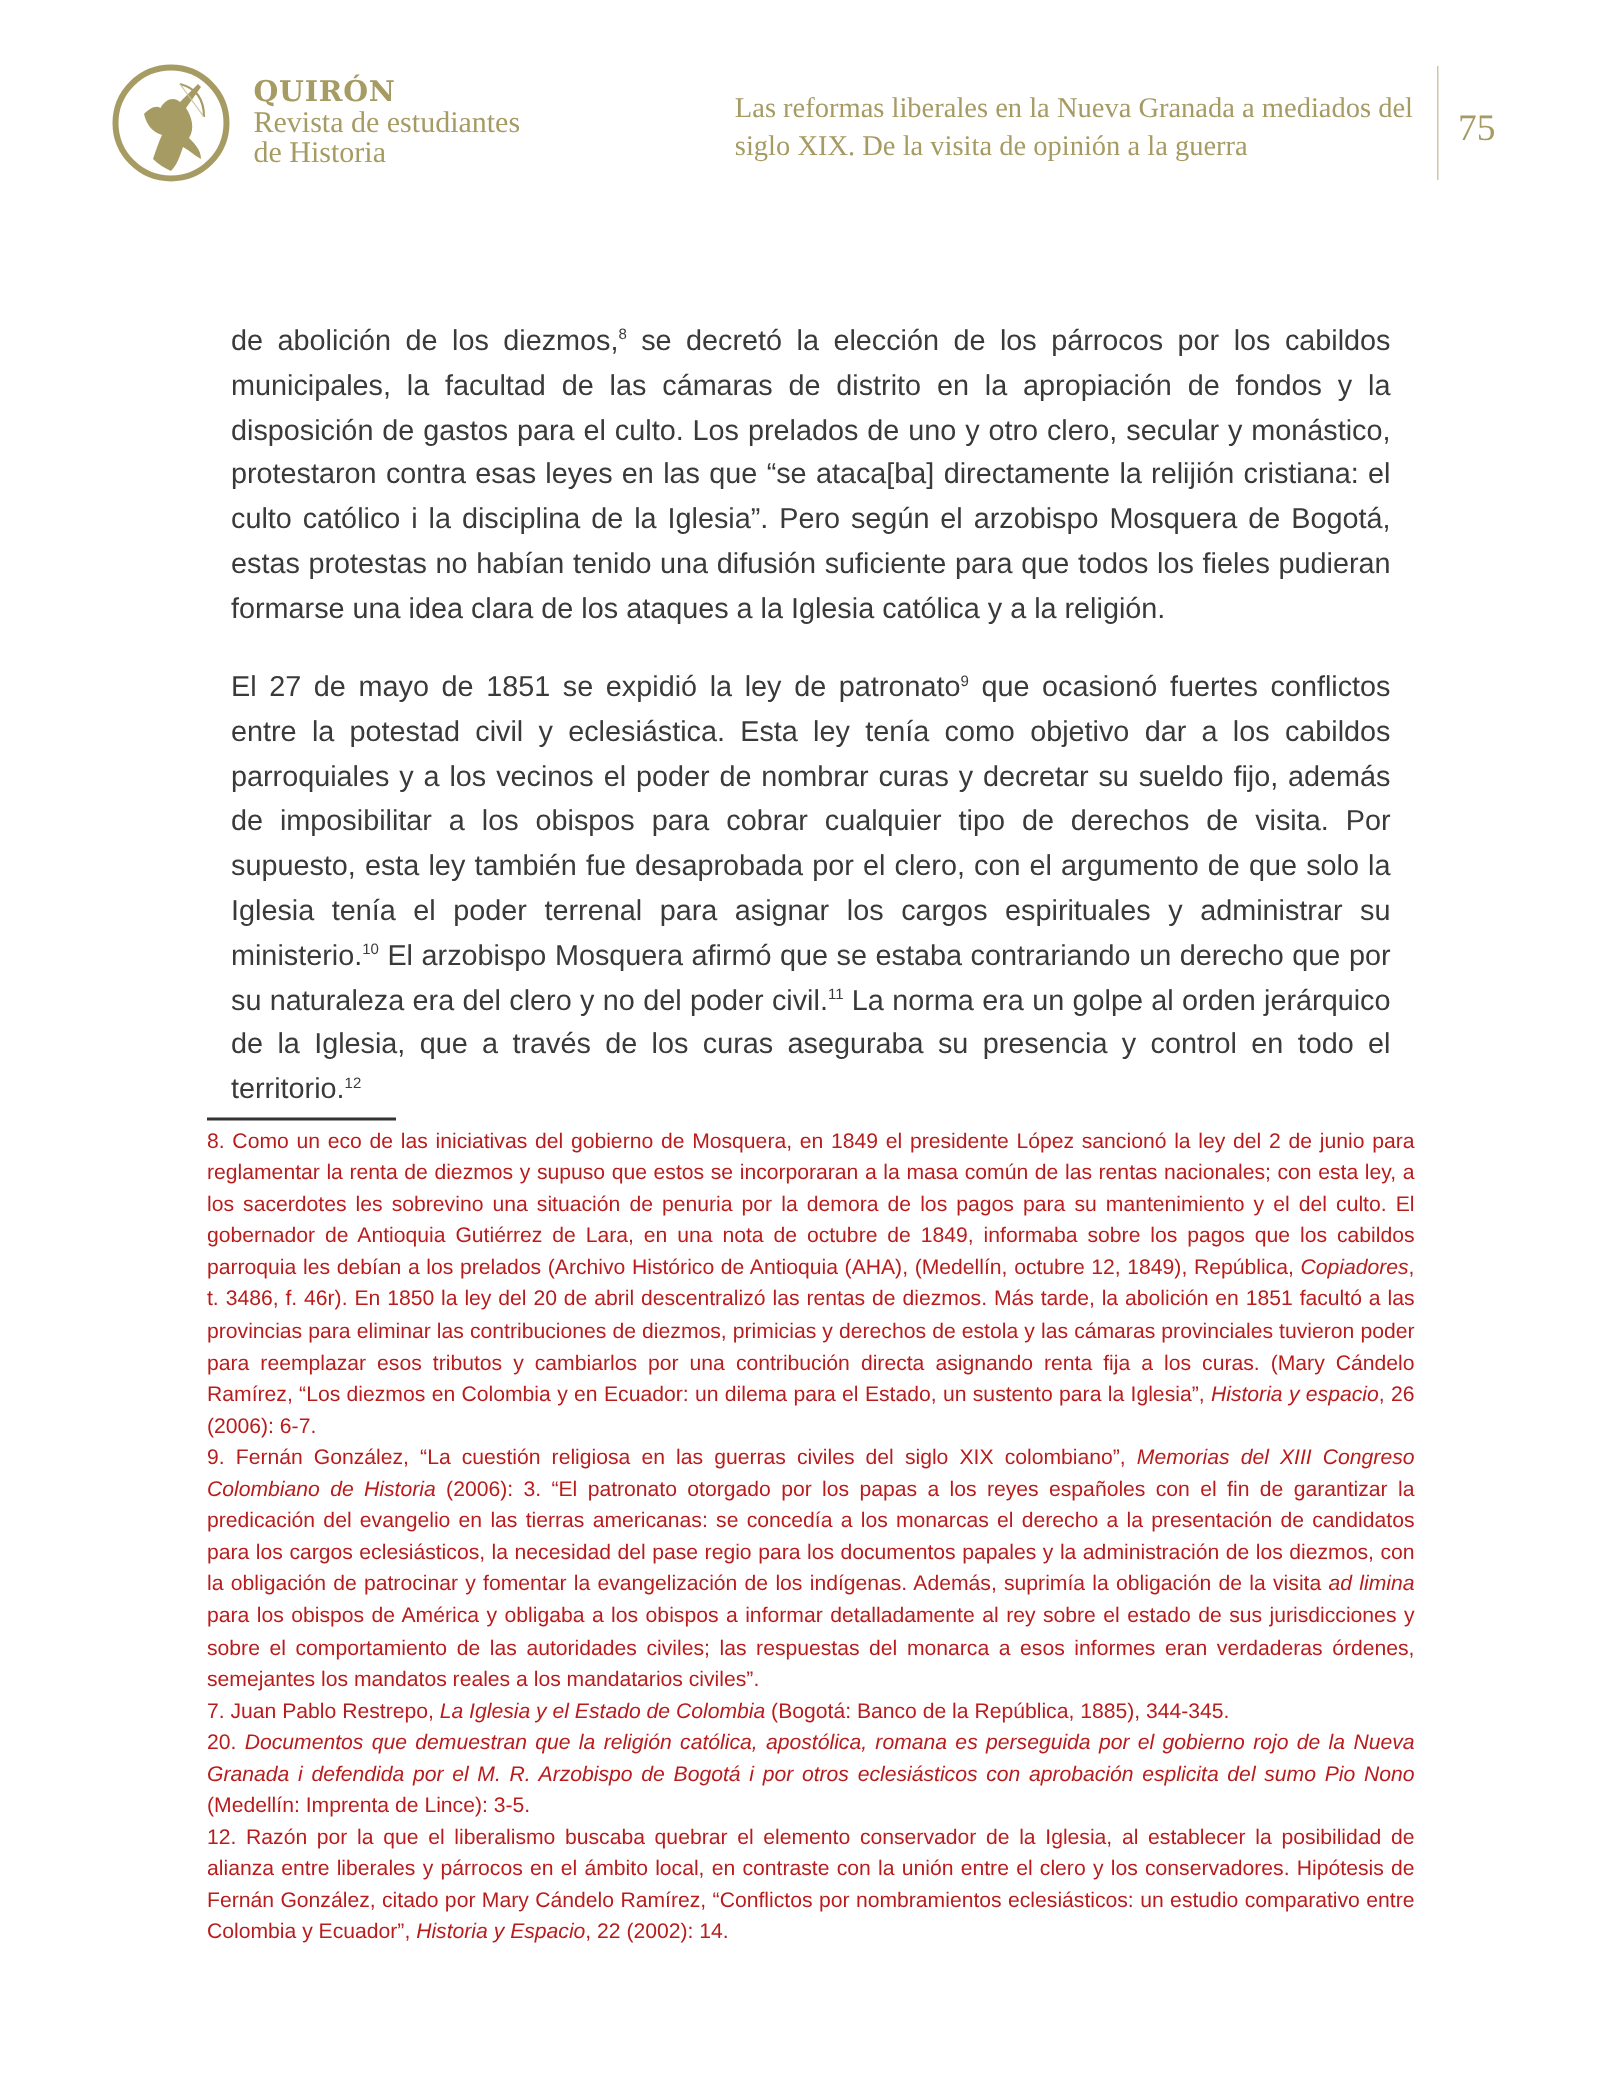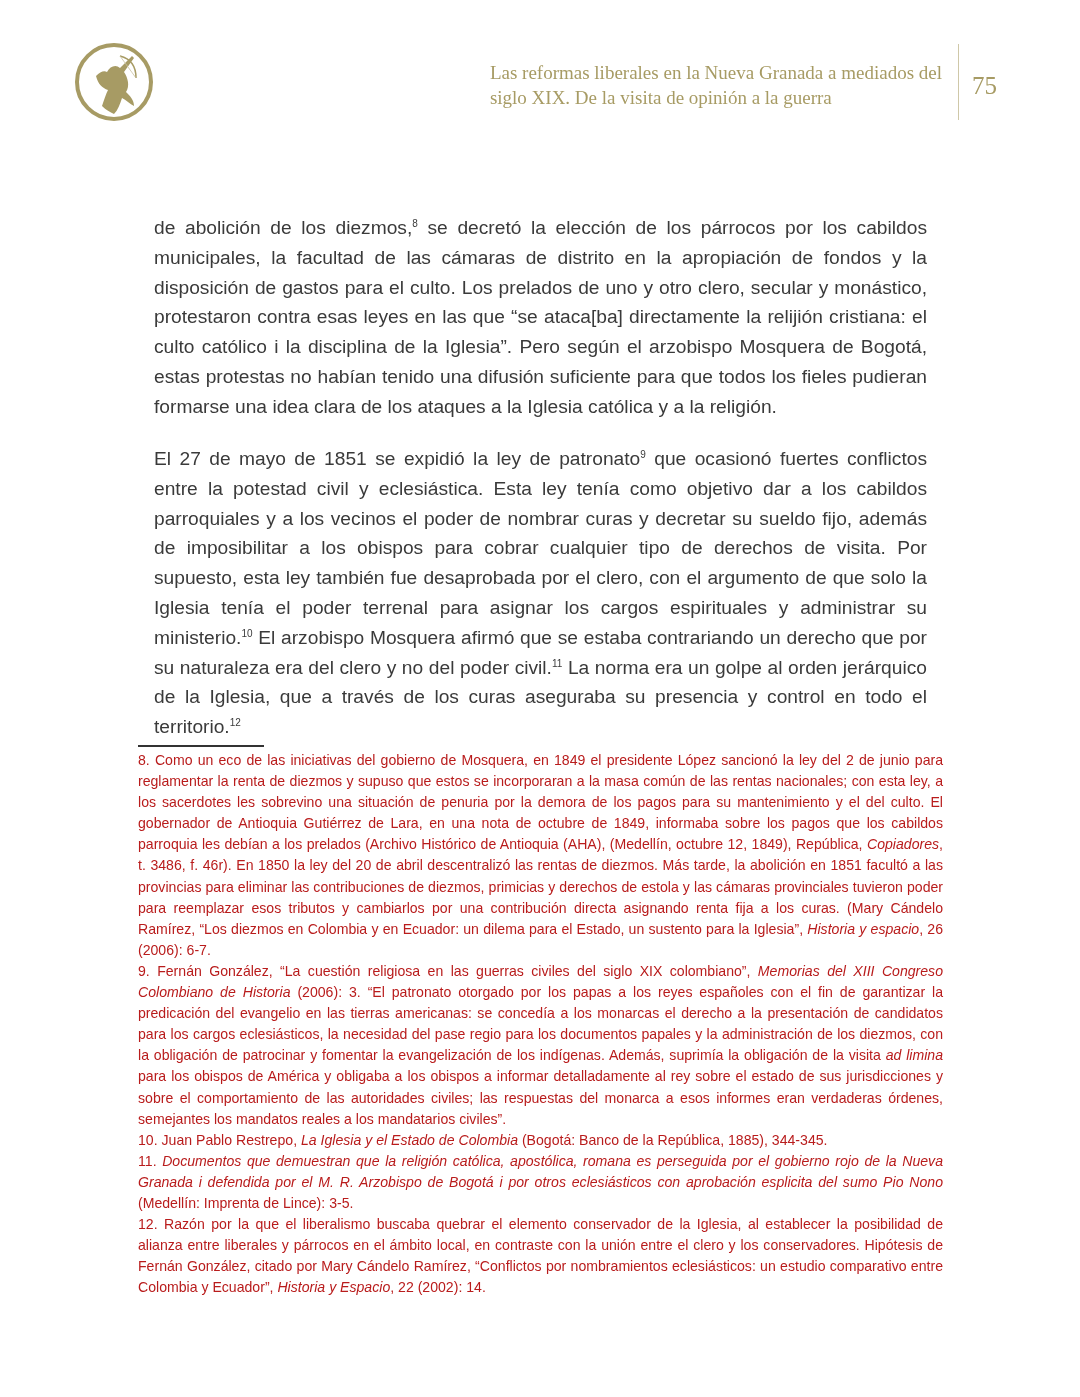--- a/index.html
+++ b/index.html
@@ -43,20 +43,25 @@
 
 <div class="header">
   <div class="logo">
     <svg width="80" height="80" viewBox="0 0 80 80">
       <circle cx="40" cy="40" r="37" fill="none" stroke="#a79b64" stroke-width="4"></circle>
       <path d="M22 34 C26 30 30 28 33 30 C36 24 42 22 46 26 L58 14 L60 16 L50 30 C54 36 56 44 52 50 C56 54 60 58 60 64 C56 62 52 58 48 56 C46 62 44 68 40 72 C36 70 32 68 28 64 C30 58 32 52 34 48 C28 46 24 42 22 34 Z" fill="#a79b64"></path>
       <path d="M46 14 Q62 18 62 36" fill="none" stroke="#a79b64" stroke-width="1.5"></path>
       <line x1="46" y1="14" x2="62" y2="36" stroke="#c9c2a0" stroke-width="0.8"></line>
     </svg>
   </div>
+  <div class="brand">
+    <div class="brand-name">QUIRÓN</div>
+    <div class="brand-sub">Revista de estudiantes</div>
+    <div class="brand-sub">de Historia</div>
+  </div>
   <div class="running-title">
     <div>Las reformas liberales en la Nueva Granada a mediados del</div>
     <div>siglo XIX. De la visita de opinión a la guerra</div>
   </div>
   <div class="divider-v"></div>
   <div class="page-number">75</div>
 </div>
 
 <div class="body-text" id="p1">
   <p><span>de abolición de los diezmos,</span><sup>8</sup><span> se decretó la elección de los párrocos por los cabildos municipales, la facultad de las cámaras de distrito en la apropiación de fondos y la disposición de gastos para el culto. Los prelados de uno y otro clero, secular y monástico, protestaron contra esas leyes en las que “se ataca[ba] directamente la relijión cristiana: el culto católico i la disciplina de la Iglesia”. Pero según el arzobispo Mosquera de Bogotá, estas protestas no habían tenido una difusión suficiente para que todos los fieles pudieran formarse una idea clara de los ataques a la Iglesia católica y a la religión.</span></p>
@@ -64,16 +69,16 @@
 
 <div class="body-text" id="p2">
   <p><span>El 27 de mayo de 1851 se expidió la ley de patronato</span><sup>9</sup><span> que ocasionó fuertes conflictos entre la potestad civil y eclesiástica. Esta ley tenía como objetivo dar a los cabildos parroquiales y a los vecinos el poder de nombrar curas y decretar su sueldo fijo, además de imposibilitar a los obispos para cobrar cualquier tipo de derechos de visita. Por supuesto, esta ley también fue desaprobada por el clero, con el argumento de que solo la Iglesia tenía el poder terrenal para asignar los cargos espirituales y administrar su ministerio.</span><sup>10</sup><span> El arzobispo Mosquera afirmó que se estaba contrariando un derecho que por su naturaleza era del clero y no del poder civil.</span><sup>11</sup><span> La norma era un golpe al orden jerárquico de la Iglesia, que a través de los curas aseguraba su presencia y control en todo el territorio.</span><sup>12</sup></p>
 </div>
 
 <div class="fn-rule"></div>
 
 <div class="footnotes">
   <p><span>8. Como un eco de las iniciativas del gobierno de Mosquera, en 1849 el presidente López sancionó la ley del 2 de junio para reglamentar la renta de diezmos y supuso que estos se incorporaran a la masa común de las rentas nacionales; con esta ley, a los sacerdotes les sobrevino una situación de penuria por la demora de los pagos para su mantenimiento y el del culto. El gobernador de Antioquia Gutiérrez de Lara, en una nota de octubre de 1849, informaba sobre los pagos que los cabildos parroquia les debían a los prelados (Archivo Histórico de Antioquia (AHA), (Medellín, octubre 12, 1849), República, </span><em>Copiadores</em><span>, t. 3486, f. 46r). En 1850 la ley del 20 de abril descentralizó las rentas de diezmos. Más tarde, la abolición en 1851 facultó a las provincias para eliminar las contribuciones de diezmos, primicias y derechos de estola y las cámaras provinciales tuvieron poder para reemplazar esos tributos y cambiarlos por una contribución directa asignando renta fija a los curas. (Mary Cándelo Ramírez, “Los diezmos en Colombia y en Ecuador: un dilema para el Estado, un sustento para la Iglesia”, </span><em>Historia y espacio</em><span>, 26 (2006): 6-7.</span></p>
   <p><span>9. Fernán González, “La cuestión religiosa en las guerras civiles del siglo XIX colombiano”, </span><em>Memorias del XIII Congreso Colombiano de Historia</em><span> (2006): 3. “El patronato otorgado por los papas a los reyes españoles con el fin de garantizar la predicación del evangelio en las tierras americanas: se concedía a los monarcas el derecho a la presentación de candidatos para los cargos eclesiásticos, la necesidad del pase regio para los documentos papales y la administración de los diezmos, con la obligación de patrocinar y fomentar la evangelización de los indígenas. Además, suprimía la obligación de la visita </span><em>ad limina</em><span> para los obispos de América y obligaba a los obispos a informar detalladamente al rey sobre el estado de sus jurisdicciones y sobre el comportamiento de las autoridades civiles; las respuestas del monarca a esos informes eran verdaderas órdenes, semejantes los mandatos reales a los mandatarios civiles”.</span></p>
-  <p><span>10. Juan Pablo Restrepo, </span><em>La Iglesia y el Estado de Colombia</em><span> (Bogotá: Banco de la República, 1885), 344-345.</span></p>
-  <p><span>11. </span><em>Documentos que demuestran que la religión católica, apostólica, romana es perseguida por el gobierno rojo de la Nueva Granada i defendida por el M. R. Arzobispo de Bogotá i por otros eclesiásticos con aprobación esplicita del sumo Pio Nono</em><span> (Medellín: Imprenta de Lince): 3-5.</span></p>
+  <p><span>7. Juan Pablo Restrepo, </span><em>La Iglesia y el Estado de Colombia</em><span> (Bogotá: Banco de la República, 1885), 344-345.</span></p>
+  <p><span>20. </span><em>Documentos que demuestran que la religión católica, apostólica, romana es perseguida por el gobierno rojo de la Nueva Granada i defendida por el M. R. Arzobispo de Bogotá i por otros eclesiásticos con aprobación esplicita del sumo Pio Nono</em><span> (Medellín: Imprenta de Lince): 3-5.</span></p>
   <p><span>12. Razón por la que el liberalismo buscaba quebrar el elemento conservador de la Iglesia, al establecer la posibilidad de alianza entre liberales y párrocos en el ámbito local, en contraste con la unión entre el clero y los conservadores. Hipótesis de Fernán González, citado por Mary Cándelo Ramírez, “Conflictos por nombramientos eclesiásticos: un estudio comparativo entre Colombia y Ecuador”, </span><em>Historia y Espacio</em><span>, 22 (2002): 14.</span></p>
 </div>
 
 </body></html>

